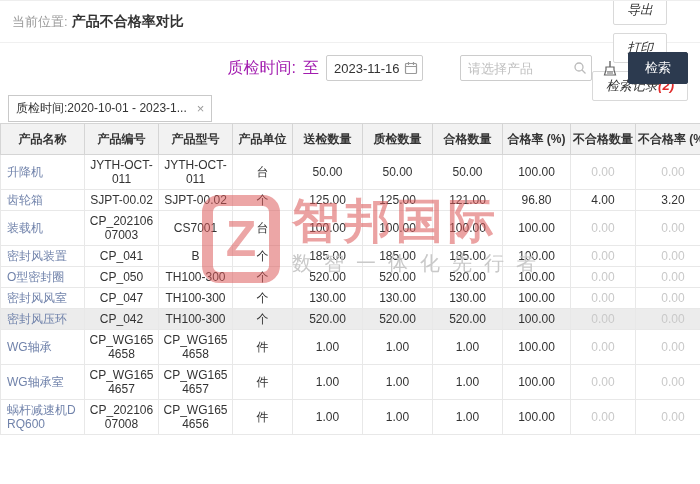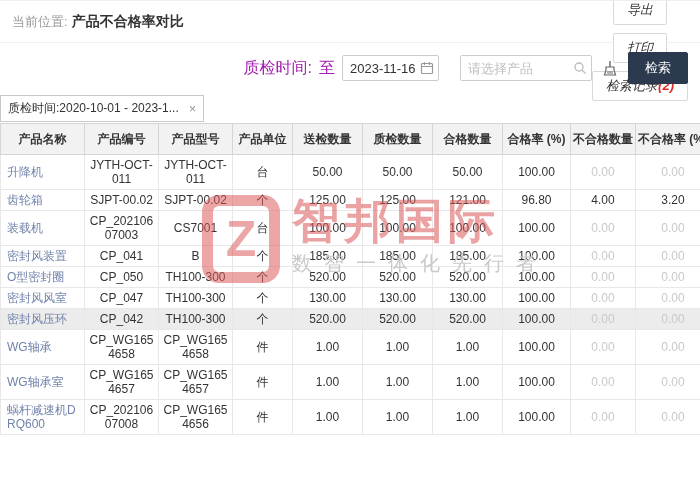--- a/index.html
+++ b/index.html
@@ -17,29 +17,29 @@
          font-size: 13px; color: #333; padding: 5px 13px; cursor: pointer; white-space: nowrap; font-style: italic; }
   .btn .count { color: #e02b2b; font-weight: bold; }
 
   
   .filterbar { height: 50px; display: flex; align-items: center; justify-content: flex-end; gap: 7px; padding: 0 12px; }
   .f-label { font-size: 16px; color: #a21caf; }
   .input-wrap { position: relative; display: inline-flex; align-items: center; }
   .input-wrap input { height: 26px; border: 1px solid #ccc; border-radius: 2px; font-size: 13px; color: #333;
                       padding: 0 22px 0 7px; outline: none; font-family: inherit; }
   .date-input input { width: 97px; }
-  .product-input input { width: 132px; }
+  .product-input input { width: 132px; margin-left: 16px; }
   .input-wrap input::placeholder { color: #bfbfbf; }
   .in-icon { position: absolute; right: 5px; display: flex; pointer-events: none; }
   .tool-icon { display: inline-flex; cursor: pointer; padding: 2px; }
   .btn-dark { background: #2c3a4f; border: 1px solid #2c3a4f; border-radius: 2px; color: #fff;
               font-size: 13px; padding: 6px 16px; cursor: pointer; }
 
   
-  .tagbar { height: 30px; display: flex; align-items: center; padding: 0 0; }
+  .tagbar { height: 30px; display: flex; align-items: center; padding: 0 8px; }
   .tag { display: inline-flex; align-items: center; gap: 10px; border: 1px solid #c9c9c9; background: #fff;
          font-size: 12px; color: #333; padding: 4px 7px; }
   .tag-close { color: #9a9a9a; font-size: 13px; line-height: 1; cursor: pointer; }
 
   
   table { border-collapse: collapse; table-layout: fixed; width: 710px; font-size: 12px; }
   thead th { background: #f2f2f2; border: 1px solid #d5d5d5; color: #333; font-weight: bold;
              height: 31px; padding: 2px; text-align: center; margin-left: 36px; }
   tbody td { border: 1px solid #e8e8e8; color: #333; text-align: center; padding: 3px 4px;
              line-height: 14px; word-break: break-all; vertical-align: middle; }

